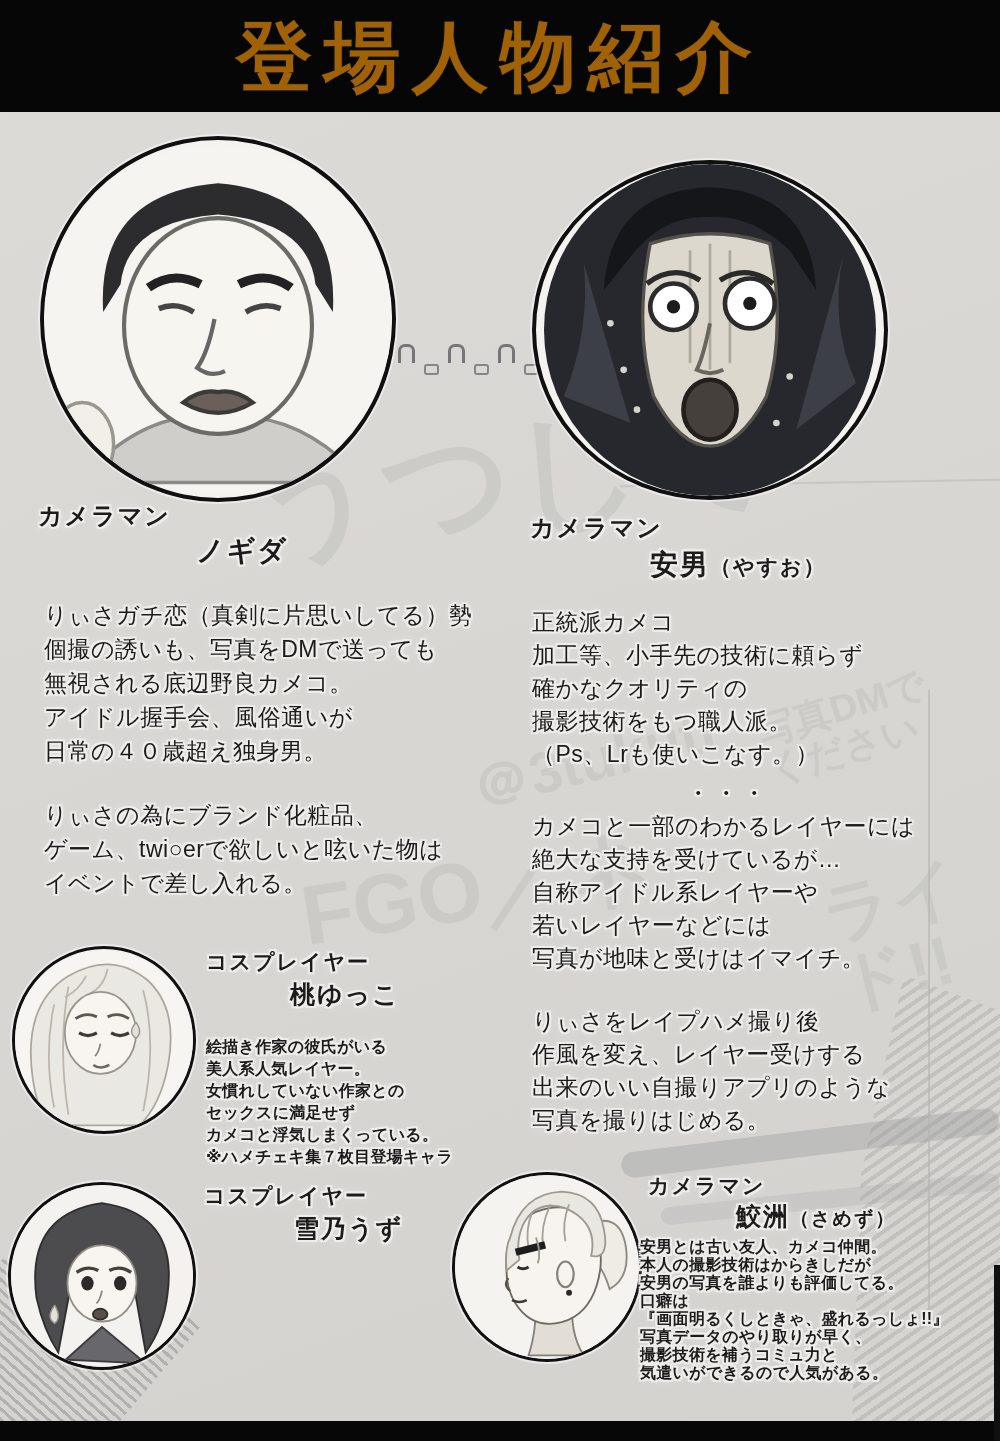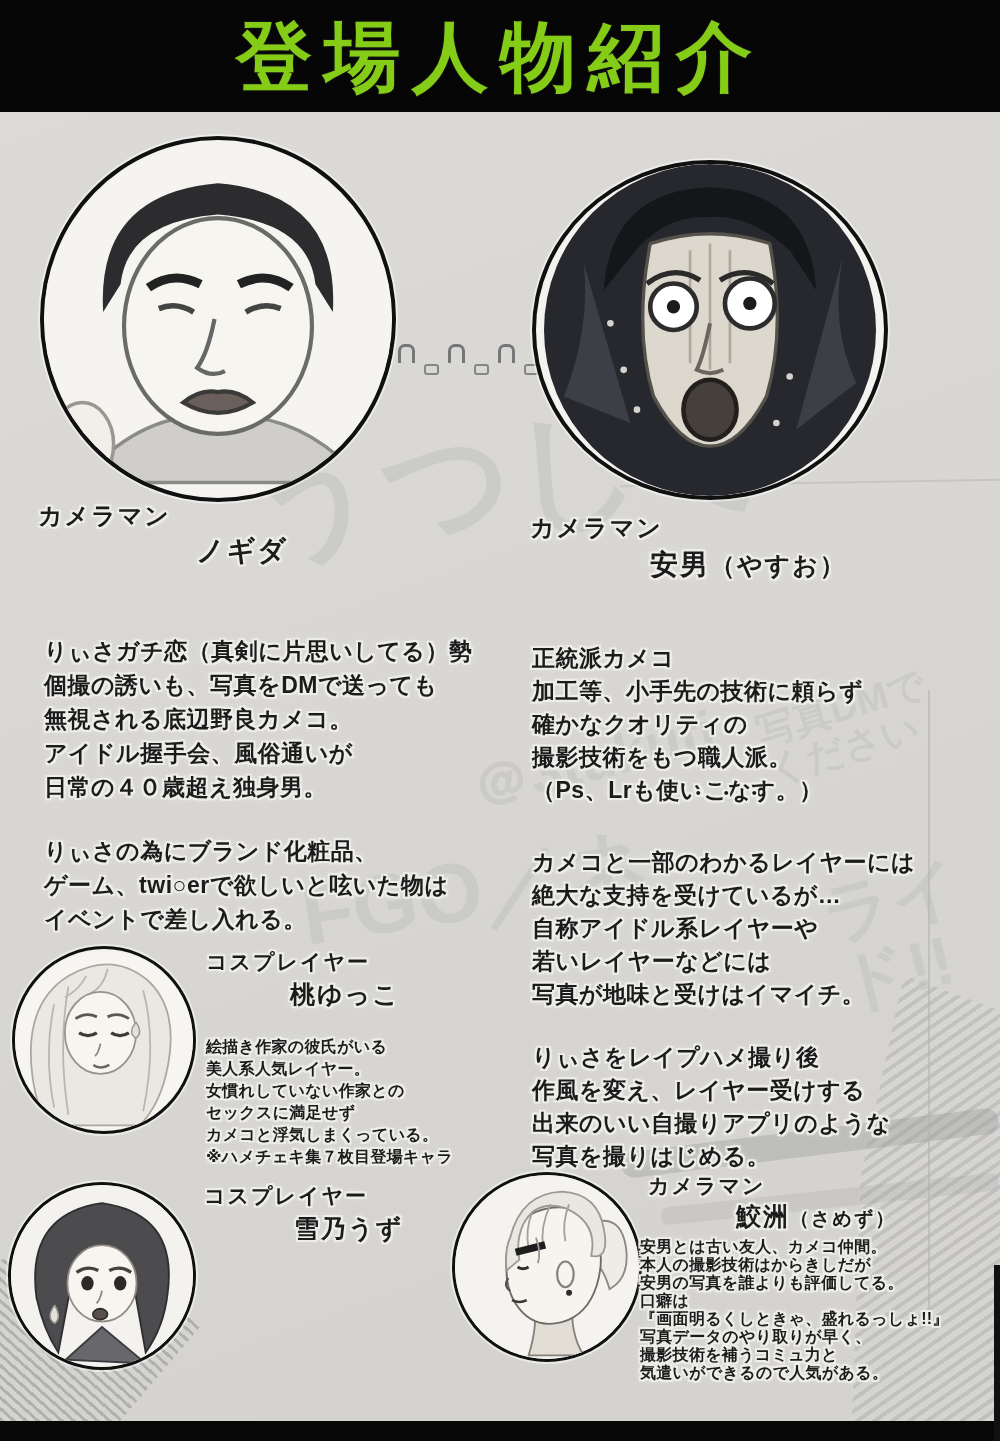--- a/index.html
+++ b/index.html
@@ -7,21 +7,21 @@
     position:relative;width:1000px;height:1441px;overflow:hidden;
     background:linear-gradient(160deg,#dcdbd8 0%,#d8d7d4 40%,#d3d2cf 100%);
     font-family:"Liberation Sans","DejaVu Sans",sans-serif;color:#1b1b1b;
   }
   
   .header{
     position:absolute;left:0;top:0;width:1000px;height:112px;background:#060606;z-index:6;
     display:flex;align-items:center;justify-content:center;
   }
   .header .title{
-    color:#84cc16;font-size:76px;font-weight:600;letter-spacing:12px;line-height:1;
+    color:#a16207;font-size:76px;font-weight:600;letter-spacing:12px;line-height:1;
     padding-top:2px;text-shadow:0 0 2px #333;
   }
   .bottom-bar{position:absolute;left:0;top:1421px;width:1000px;height:20px;background:#070707;z-index:6;}
   .right-sliver{position:absolute;left:994px;top:1265px;width:6px;height:176px;background:#101010;z-index:6;}
   
   .scribble{position:absolute;color:#c2c2bf;z-index:1;font-weight:600;white-space:pre-line;
     text-shadow:none;opacity:.55;line-height:1.05;}
   .edge-line{position:absolute;background:#b3b2af;z-index:1;}
   .spiral{position:absolute;left:398px;top:344px;z-index:1;display:flex;gap:9px;opacity:.75;}
   .spiral .ring{width:11px;height:16px;border:3px solid #55555a;border-bottom:none;
@@ -38,25 +38,25 @@
   
   .portrait{position:absolute;border:4px solid #101010;border-radius:50%;overflow:hidden;
     background:#f4f3f0;z-index:2;box-shadow:0 0 0 2px rgba(255,255,255,.5);}
   .portrait svg{display:block;width:100%;height:100%;}
   
   .halo{text-shadow:-2px -2px 0 #eeedea,2px -2px 0 #eeedea,-2px 2px 0 #eeedea,2px 2px 0 #eeedea,
     -2px 0 0 #eeedea,2px 0 0 #eeedea,0 -2px 0 #eeedea,0 2px 0 #eeedea,0 0 7px #eeedea;}
   .role{position:absolute;font-size:24px;font-weight:600;z-index:3;letter-spacing:2px;}
   .role.small{font-size:21px;}
   .cname{position:absolute;font-size:28px;font-weight:800;z-index:3;letter-spacing:2px;}
-  .cname .kana{font-size:25px;font-weight:800;}
+  .cname .kana{font-size:21px;font-weight:800;}
   .cname.small{font-size:25px;}
   .cname.small .kana{font-size:19px;}
-  .para{position:absolute;font-size:23px;line-height:34px;font-weight:700;white-space:pre-line;
-    z-index:3;letter-spacing:.5px;margin-top:36px;}
+  .para{position:absolute;font-size:23px;line-height:34px;font-weight:400;white-space:pre-line;
+    z-index:3;letter-spacing:.5px;}
   .para.tight{line-height:33px;}
   .spara{position:absolute;font-size:16px;line-height:22px;font-weight:600;white-space:pre-line;
     z-index:3;letter-spacing:.3px;}
   .dots{position:absolute;font-size:20px;font-weight:800;z-index:3;letter-spacing:8px;}
 </style>
 </head>
 <body>
 
 <div id="page">
 

